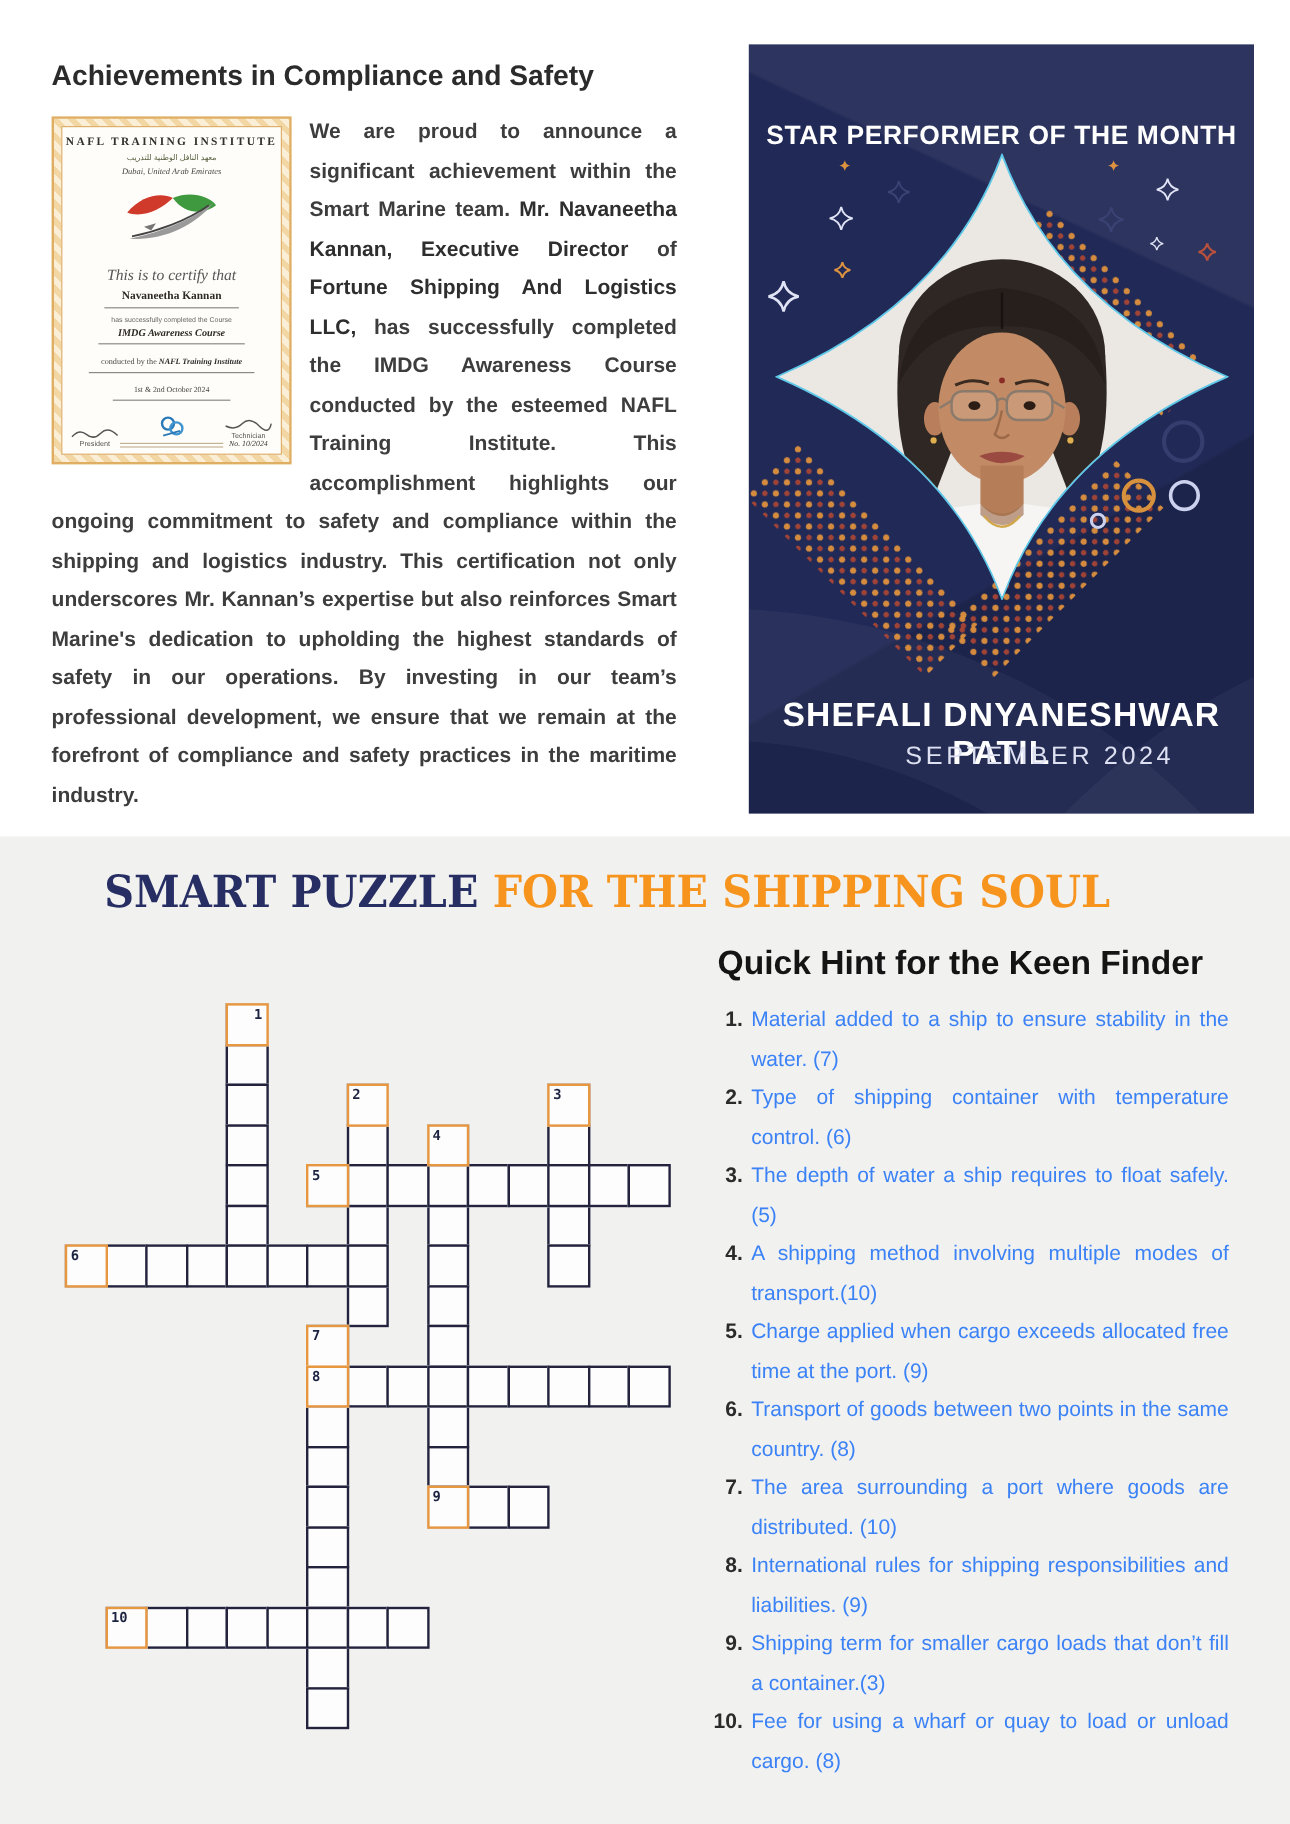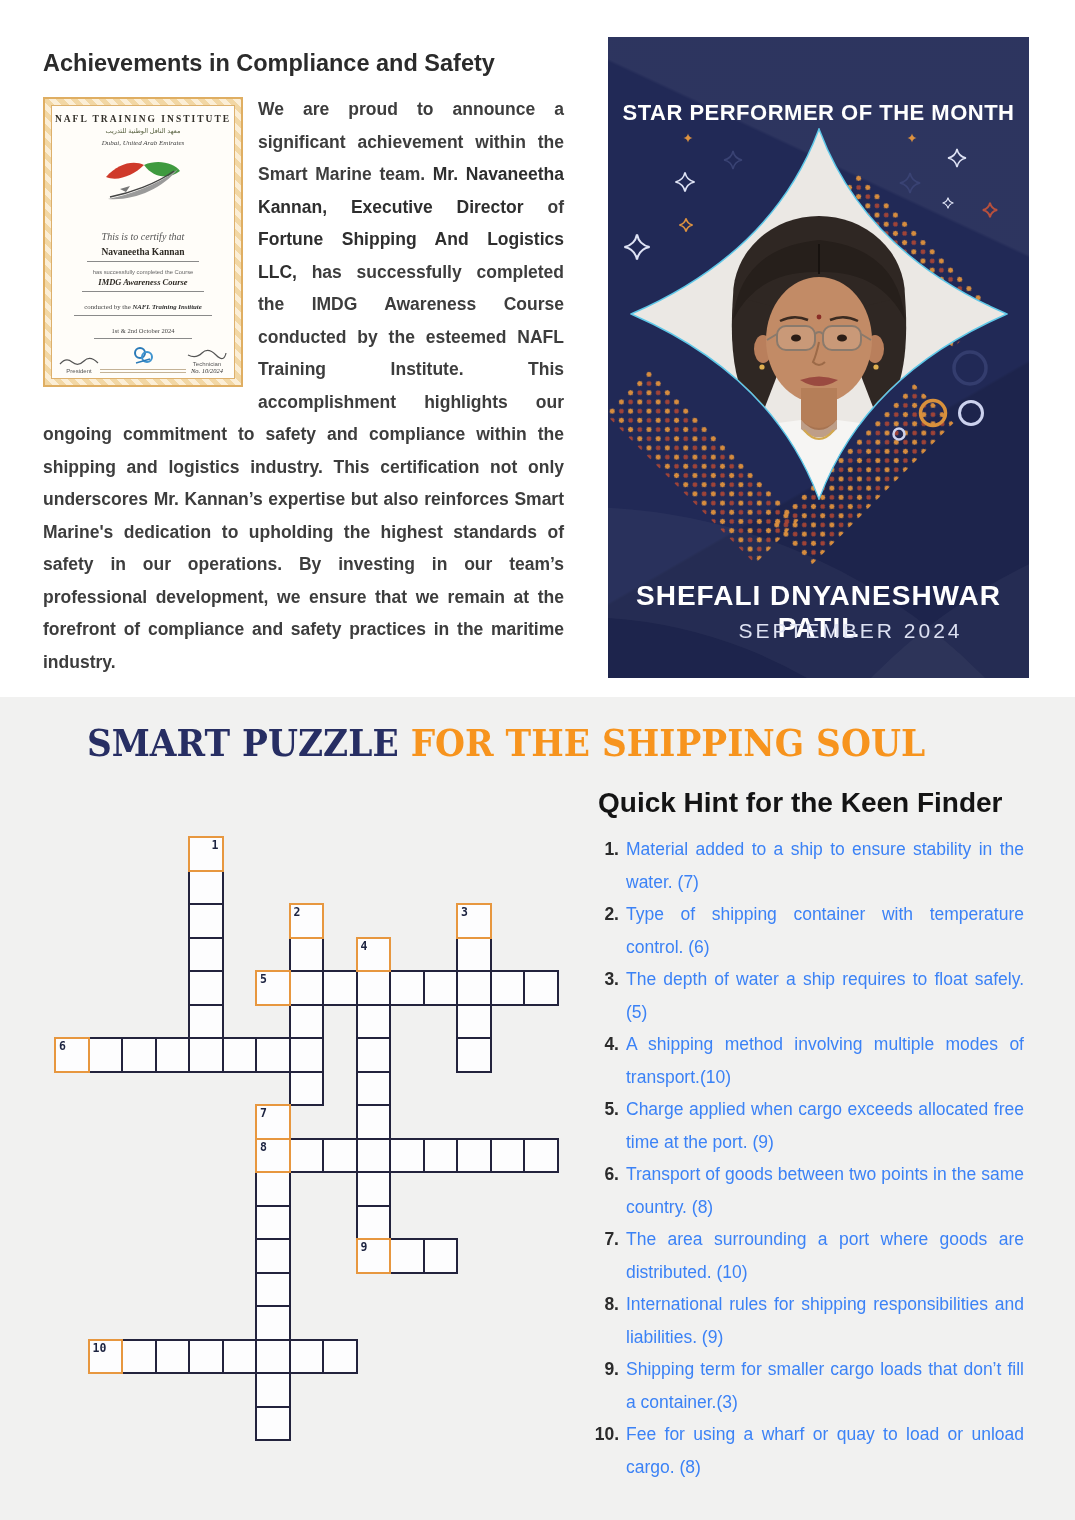--- a/index.html
+++ b/index.html
@@ -18,39 +18,39 @@
   
   .cert-frame{float:left;width:200px;height:290px;box-sizing:border-box;margin:4px 15px 6px 0;
       border:2px solid #dfae62;padding:6px;
       background:repeating-linear-gradient(45deg,#f2d7a4 0 5px,#fbeed6 5px 10px);}
   .cert-inner{width:100%;height:100%;box-sizing:border-box;background:#fffdf9;border:1px solid #ddb06c;
       display:flex;flex-direction:column;align-items:center;padding:8px 6px 4px;overflow:hidden;}
   .cert-title{font-family:"Liberation Serif",serif;font-size:9.5px;font-weight:bold;letter-spacing:2px;color:#33302a;white-space:nowrap;}
   .cert-arabic{font-size:6.5px;color:#57603f;margin-top:3px;}
   .cert-loc{font-family:"Liberation Serif",serif;font-style:italic;font-size:7px;color:#444;margin-top:4px;text-align:center;}
   .cert-logo{margin:8px 0 10px;}
-  .cert-certify{font-family:"Liberation Serif",serif;font-style:italic;font-size:10px;color:#555;margin-top:10px;}
+  .cert-certify{font-family:"Liberation Serif",serif;font-style:italic;font-size:13px;color:#555;}
   .cert-name{font-family:"Liberation Serif",serif;font-weight:bold;font-size:9.5px;color:#2e2a24;
       border-bottom:1px solid #8a8a8a;padding:3px 14px 4px;margin-top:2px;}
   .cert-completed{font-size:5.8px;color:#666;margin-top:7px;}
   .cert-course{font-family:"Liberation Serif",serif;font-style:italic;font-weight:bold;font-size:8.5px;color:#2e2a24;
       border-bottom:1px solid #8a8a8a;padding:2px 16px 4px;}
   .cert-conducted{font-family:"Liberation Serif",serif;font-size:6.8px;color:#444;border-bottom:1px solid #8a8a8a;
       padding:2px 10px 5px;margin-top:9px;}
   .cert-conducted b{font-style:italic;}
   .cert-date{font-family:"Liberation Serif",serif;font-size:6.5px;color:#444;border-bottom:1px solid #8a8a8a;
       padding:2px 18px 4px;margin-top:9px;}
   .cert-bottom{width:100%;margin-top:auto;display:flex;justify-content:space-between;align-items:flex-end;font-size:6px;color:#555;}
   .sig-col{display:flex;flex-direction:column;align-items:center;}
   .cert-badge{display:flex;flex-direction:column;align-items:center;margin-bottom:1px;}
   .fine-line{width:86px;height:1px;background:#c4b296;margin-top:2px;}
   .cert-no{font-family:"Liberation Serif",serif;font-style:italic;font-size:6.5px;color:#333;}
 
   
-  .star-card{position:absolute;left:608px;top:37px;width:421px;height:641px;background:#212956;overflow:hidden;}
+  .star-card{position:absolute;left:624px;top:37px;width:421px;height:641px;background:#212956;overflow:hidden;}
   .star-card::before{content:"";position:absolute;inset:0;
       background:linear-gradient(205deg,rgba(255,255,255,0.055) 0 26%,transparent 26.4%),
                  linear-gradient(150deg,transparent 0 64%,rgba(0,0,0,0.12) 64.4%);}
   .card-arc{position:absolute;width:920px;height:920px;border-radius:50%;border:110px solid rgba(255,255,255,0.04);}
   .arc-l{left:-600px;top:470px;}
   .arc-r{left:100px;top:470px;}
   .card-title{position:absolute;top:63px;left:0;width:100%;text-align:center;color:#ffffff;
       font-size:22px;font-weight:bold;letter-spacing:0.5px;}
   .card-name{position:absolute;top:543px;left:0;width:100%;text-align:center;color:#ffffff;
       font-size:28px;font-weight:bold;letter-spacing:1px;}

